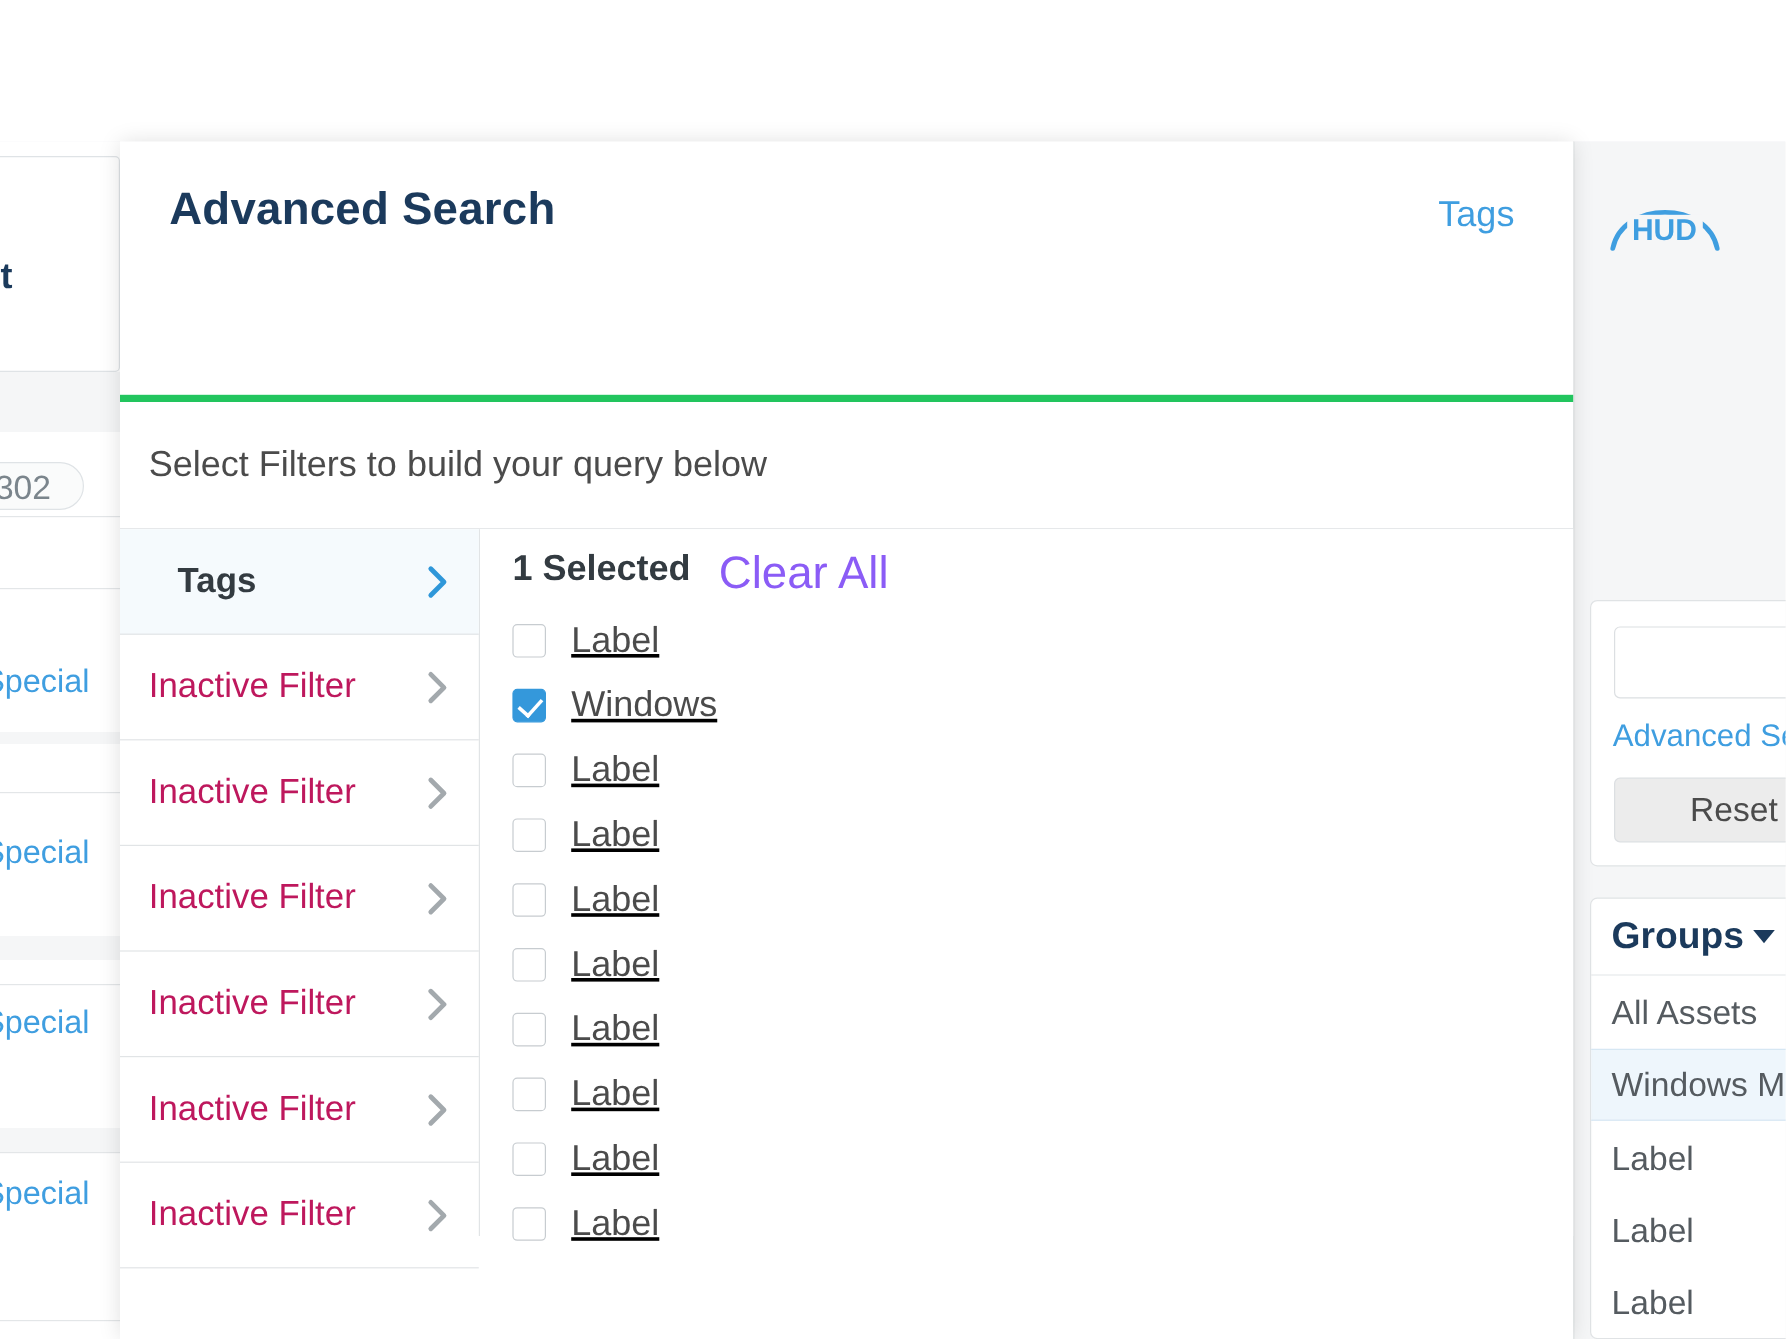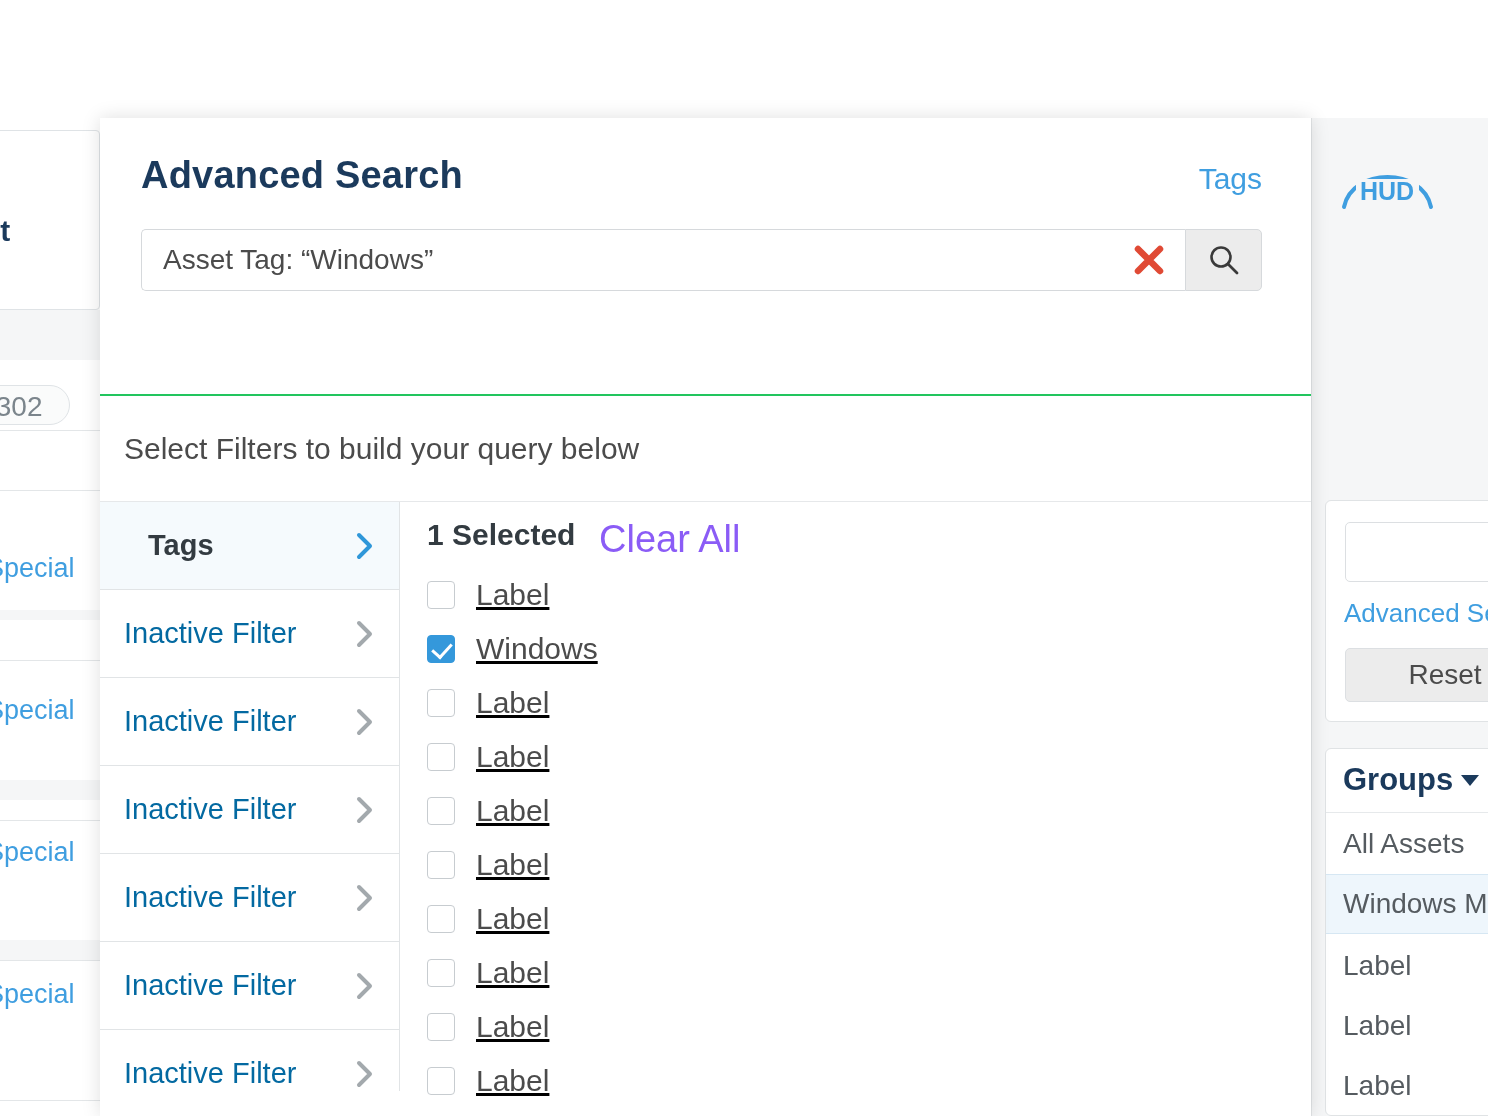--- a/index.html
+++ b/index.html
@@ -114,21 +114,21 @@
     font-size: 28px; color: #555b60; white-space: nowrap; cursor: pointer;
   }
   .group-item.sel { background: #eef6fc; border-top: 1px solid #d6e7f3; border-bottom: 1px solid #d6e7f3; }
 
   
   .modal {
     position: absolute; left: 100px; top: 118px; width: 1211px; height: 998px;
     background: #ffffff;
     box-shadow: 0 0 18px rgba(0,0,0,0.13);
   }
-  .modal-head { position: relative; height: 278px; border-bottom: 2px solid #22c55e; background:#fff; }
+  .modal-head { position: relative; height: 217px; border-bottom: 6px solid #22c55e; background:#fff; }
   .modal-title {
     position: absolute; left: 41px; top: 36px;
     font-size: 38px; font-weight: bold; color: #1b3a5c; letter-spacing: .2px;
   }
   .modal-close {
     position: absolute; right: 49px; top: 44px;
     font-size: 30px; color: #3f9ee0; cursor: pointer;
   }
   .search-wrap { position: absolute; left: 41px; top: 111px; width: 1121px; height: 62px; display: flex; }
   .search-input {
@@ -163,21 +163,21 @@
   .tab.inactive { left: 276px; color: #3f9ee0; }
   .tab-underline { position: absolute; left: 4px; top: 81px; width: 238px; height: 5px; background: #2f97d9; }
 
   .panes { position: relative; height: 589px; display: flex; }
 
   .filter-list { width: 300px; border-right: 1px solid #e1e4e6; background: #ffffff; }
   .filter-item {
     position: relative; height: 88px; border-bottom: 1px solid #e1e4e6;
     display: flex; align-items: center; padding: 0 22px 0 24px; cursor: pointer;
   }
-  .filter-item .fname { font-size: 29px; color: #0369a1; }
+  .filter-item .fname { font-size: 29px; color: #be185d; }
   .filter-item.active { background: #f5fafd; }
   .filter-item.active .fname { color: #333b41; font-weight: bold; margin-left: 24px; }
   .chev { position: absolute; right: 24px; top: 50%; transform: translateY(-50%); }
 
   .value-pane { flex: 1; position: relative; background: #ffffff; text-decoration: underline; }
   .value-head { position: relative; height: 66px; }
   .sel-count { position: absolute; left: 27px; top: 16px; font-size: 30px; font-weight: bold; color: #333b41; }
   .clear-all { position: absolute; left: 199px; top: 16px; font-size: 38px; color: #8b5cf6; cursor: pointer; }
   .matching { position: absolute; right: 12px; top: 16px; font-size: 30px; color: #5a6166; white-space: nowrap; }
   .matching .m-opt { cursor: pointer; }
@@ -251,32 +251,20 @@
   <div class="group-item" style="top:936px;">Label</div>
   <div class="group-item" style="top:996px;">Label</div>
   <div class="group-item" style="top:1056px;">Label</div>
 
   <div class="modal">
 
     <div class="modal-head">
       <div class="modal-title">Advanced Search</div>
       <div class="modal-close">Tags</div>
 
-      <div class="search-wrap">
-        <input class="search-input" type="text" value="Asset Tag: “Windows”" style="">
-        <svg class="search-clear" viewBox="0 0 34 34">
-          <path d="M6 6 L28 28 M28 6 L6 28" stroke="#e04a35" stroke-width="6.5" stroke-linecap="round"></path>
-        </svg>
-        <div class="search-btn">
-          <svg width="34" height="34" viewBox="0 0 34 34">
-            <circle cx="14" cy="14" r="9.5" stroke="#3a3a3a" stroke-width="2.6" fill="none"></circle>
-            <path d="M21 21 L30 30" stroke="#3a3a3a" stroke-width="2.8" stroke-linecap="round"></path>
-          </svg>
-        </div>
-      </div>
     </div>
 
     <div class="modal-subhead">
       <span class="subhead-text">Select Filters to build your query below</span>
     </div>
 
 
     <div class="panes">
 
       <div class="filter-list">

